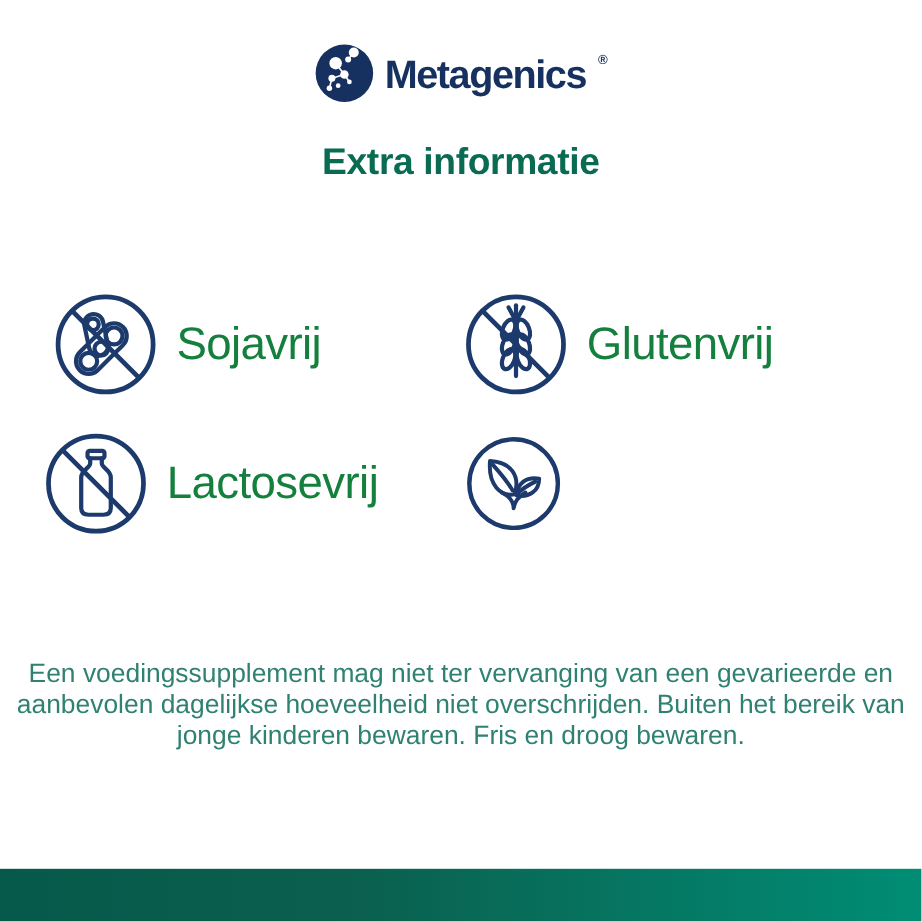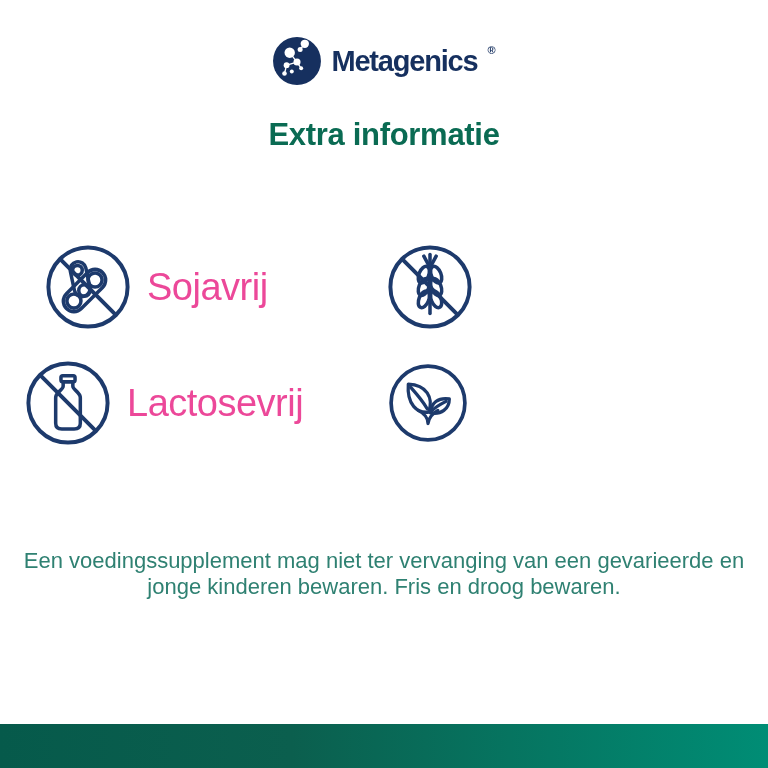--- a/index.html
+++ b/index.html
@@ -2,35 +2,35 @@
 <html><head>
 <meta charset="utf-8">
 <style>
   html,body{margin:0;padding:0;background:#fff;}
   body{width:768px;height:768px;font-family:"Liberation Sans",sans-serif;overflow:hidden;}
   .page{position:relative;width:768px;height:768px;background:#ffffff;overflow:hidden;}
 
   
   .logo-row{display:flex;justify-content:center;align-items:center;gap:9px;padding-top:36px;}
   .logo-mark{width:50px;height:50px;display:block;}
-  .logo-text{font-size:29px;font-weight:700;color:#16305f;letter-spacing:-1.2px;line-height:1;}
+  .logo-text{font-size:33px;font-weight:700;color:#16305f;letter-spacing:-1.2px;line-height:1;}
   .logo-reg{font-size:11px;font-weight:700;color:#16305f;position:relative;top:-11px;margin-left:1px;}
 
   
   .heading{margin:31px 0 16px 0;text-align:center;font-size:31px;font-weight:700;
            color:#0a6b53;letter-spacing:-0.3px;}
 
   
   .feature{position:absolute;display:flex;align-items:center;gap:15px;}
   .ficon{flex:0 0 auto;display:block;color:#1d3a6c;}
   .ficon svg{display:block;}
-  .flabel{font-size:38px;color:#ec4899;letter-spacing:-0.5px;line-height:1.32;text-align:right;}
+  .flabel{font-size:38px;color:#15803d;letter-spacing:-0.5px;line-height:1.32;text-align:right;}
   .feature-soy{left:44px;top:243px;}
   .feature-gluten{left:386px;top:243px;}
-  .feature-lactose{left:24px;top:359px;}
+  .feature-lactose{left:36px;top:359px;}
   .feature-vegan{left:387px;top:362px;}
   .feature-vegan .flabel{max-width:272px;}
 
   
   .disclaimer{position:absolute;top:548px;left:0;width:768px;text-align:center;
               color:#2f8172;font-size:22px;line-height:26px;}
 
   
   .band{position:absolute;left:0;bottom:0;width:768px;height:44px;
         background:linear-gradient(90deg,#065a4b 0%,#0b5f4e 38%,#008d75 100%);}
@@ -100,20 +100,21 @@
           <ellipse cx="57" cy="50" rx="5.5" ry="10" transform="rotate(-22 57 50)"></ellipse>
           <ellipse cx="43" cy="36" rx="5.5" ry="10" transform="rotate(22 43 36)"></ellipse>
           <ellipse cx="57" cy="36" rx="5.5" ry="10" transform="rotate(-22 57 36)"></ellipse>
           <line x1="50" y1="28" x2="43" y2="15"></line>
           <line x1="50" y1="28" x2="57" y2="15"></line>
           <line x1="50" y1="26" x2="50" y2="13"></line>
         </g>
         <line x1="19" y1="19" x2="81" y2="81"></line>
       </svg>
     </span>
+    <span class="flabel">Glutenvrij</span>
   </div>
 
   <div class="feature feature-lactose">
     <span class="ficon">
       <svg class="outline" width="88" height="88" viewBox="0 0 100 100">
         <circle cx="50" cy="50" r="45"></circle>
         <g class="thin">
           <rect x="42" y="19" width="16" height="7" rx="2"></rect>
           <path d="M44.5,26 V31 C44.5,35 36,37.5 36,44 V73 C36,77.5 38.5,79.5 43,79.5 H57 C61.5,79.5 64,77.5 64,73 V44 C64,37.5 55.5,35 55.5,31 V26"></path>
         </g>
@@ -133,17 +134,18 @@
           <path d="M53,62 C54,50 62,43 76,45 C76,57 66,64.5 53,62 Z"></path>
           <path d="M72,48 C64,52 57,57 54,60"></path>
           <path d="M38,59 C46,63 50,68 50,75 C51,68 55,63 62,59"></path>
         </g>
       </svg>
     </span>
   </div>
 
   <div class="disclaimer">
     <div>Een voedingssupplement mag niet ter vervanging van een gevarieerde en</div>
+    <div>aanbevolen dagelijkse hoeveelheid niet overschrijden. Buiten het bereik van</div>
     <div>jonge kinderen bewaren. Fris en droog bewaren.</div>
   </div>
 
   <div class="band"></div>
 </div>
 
 </body></html>

